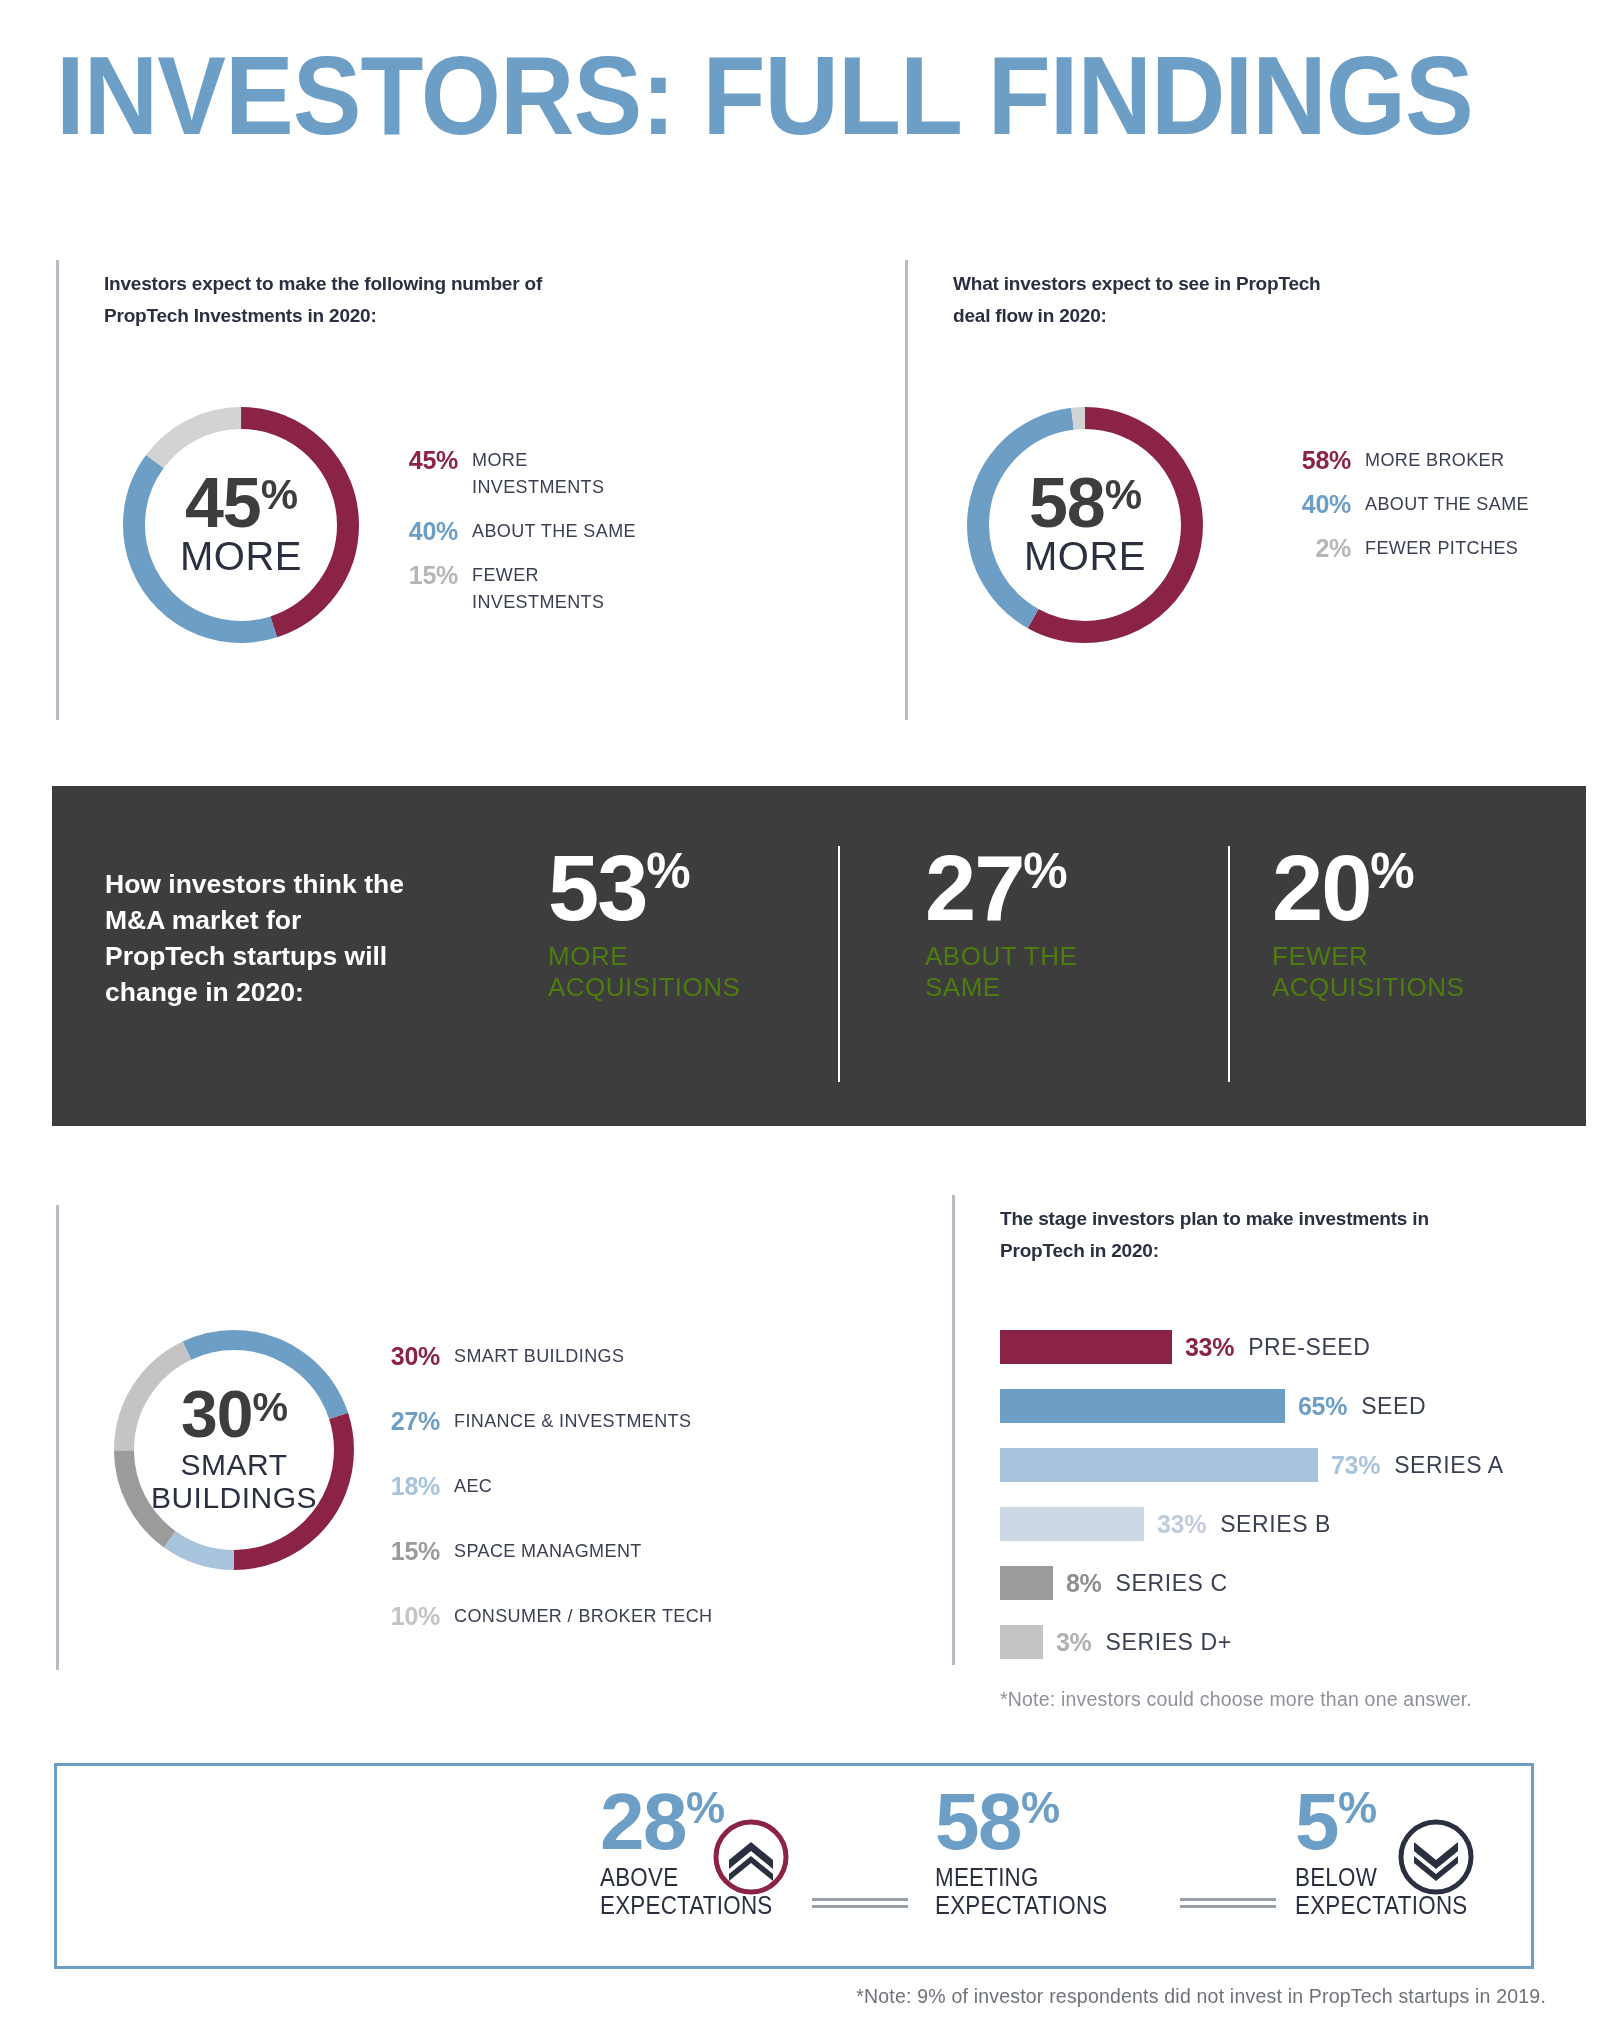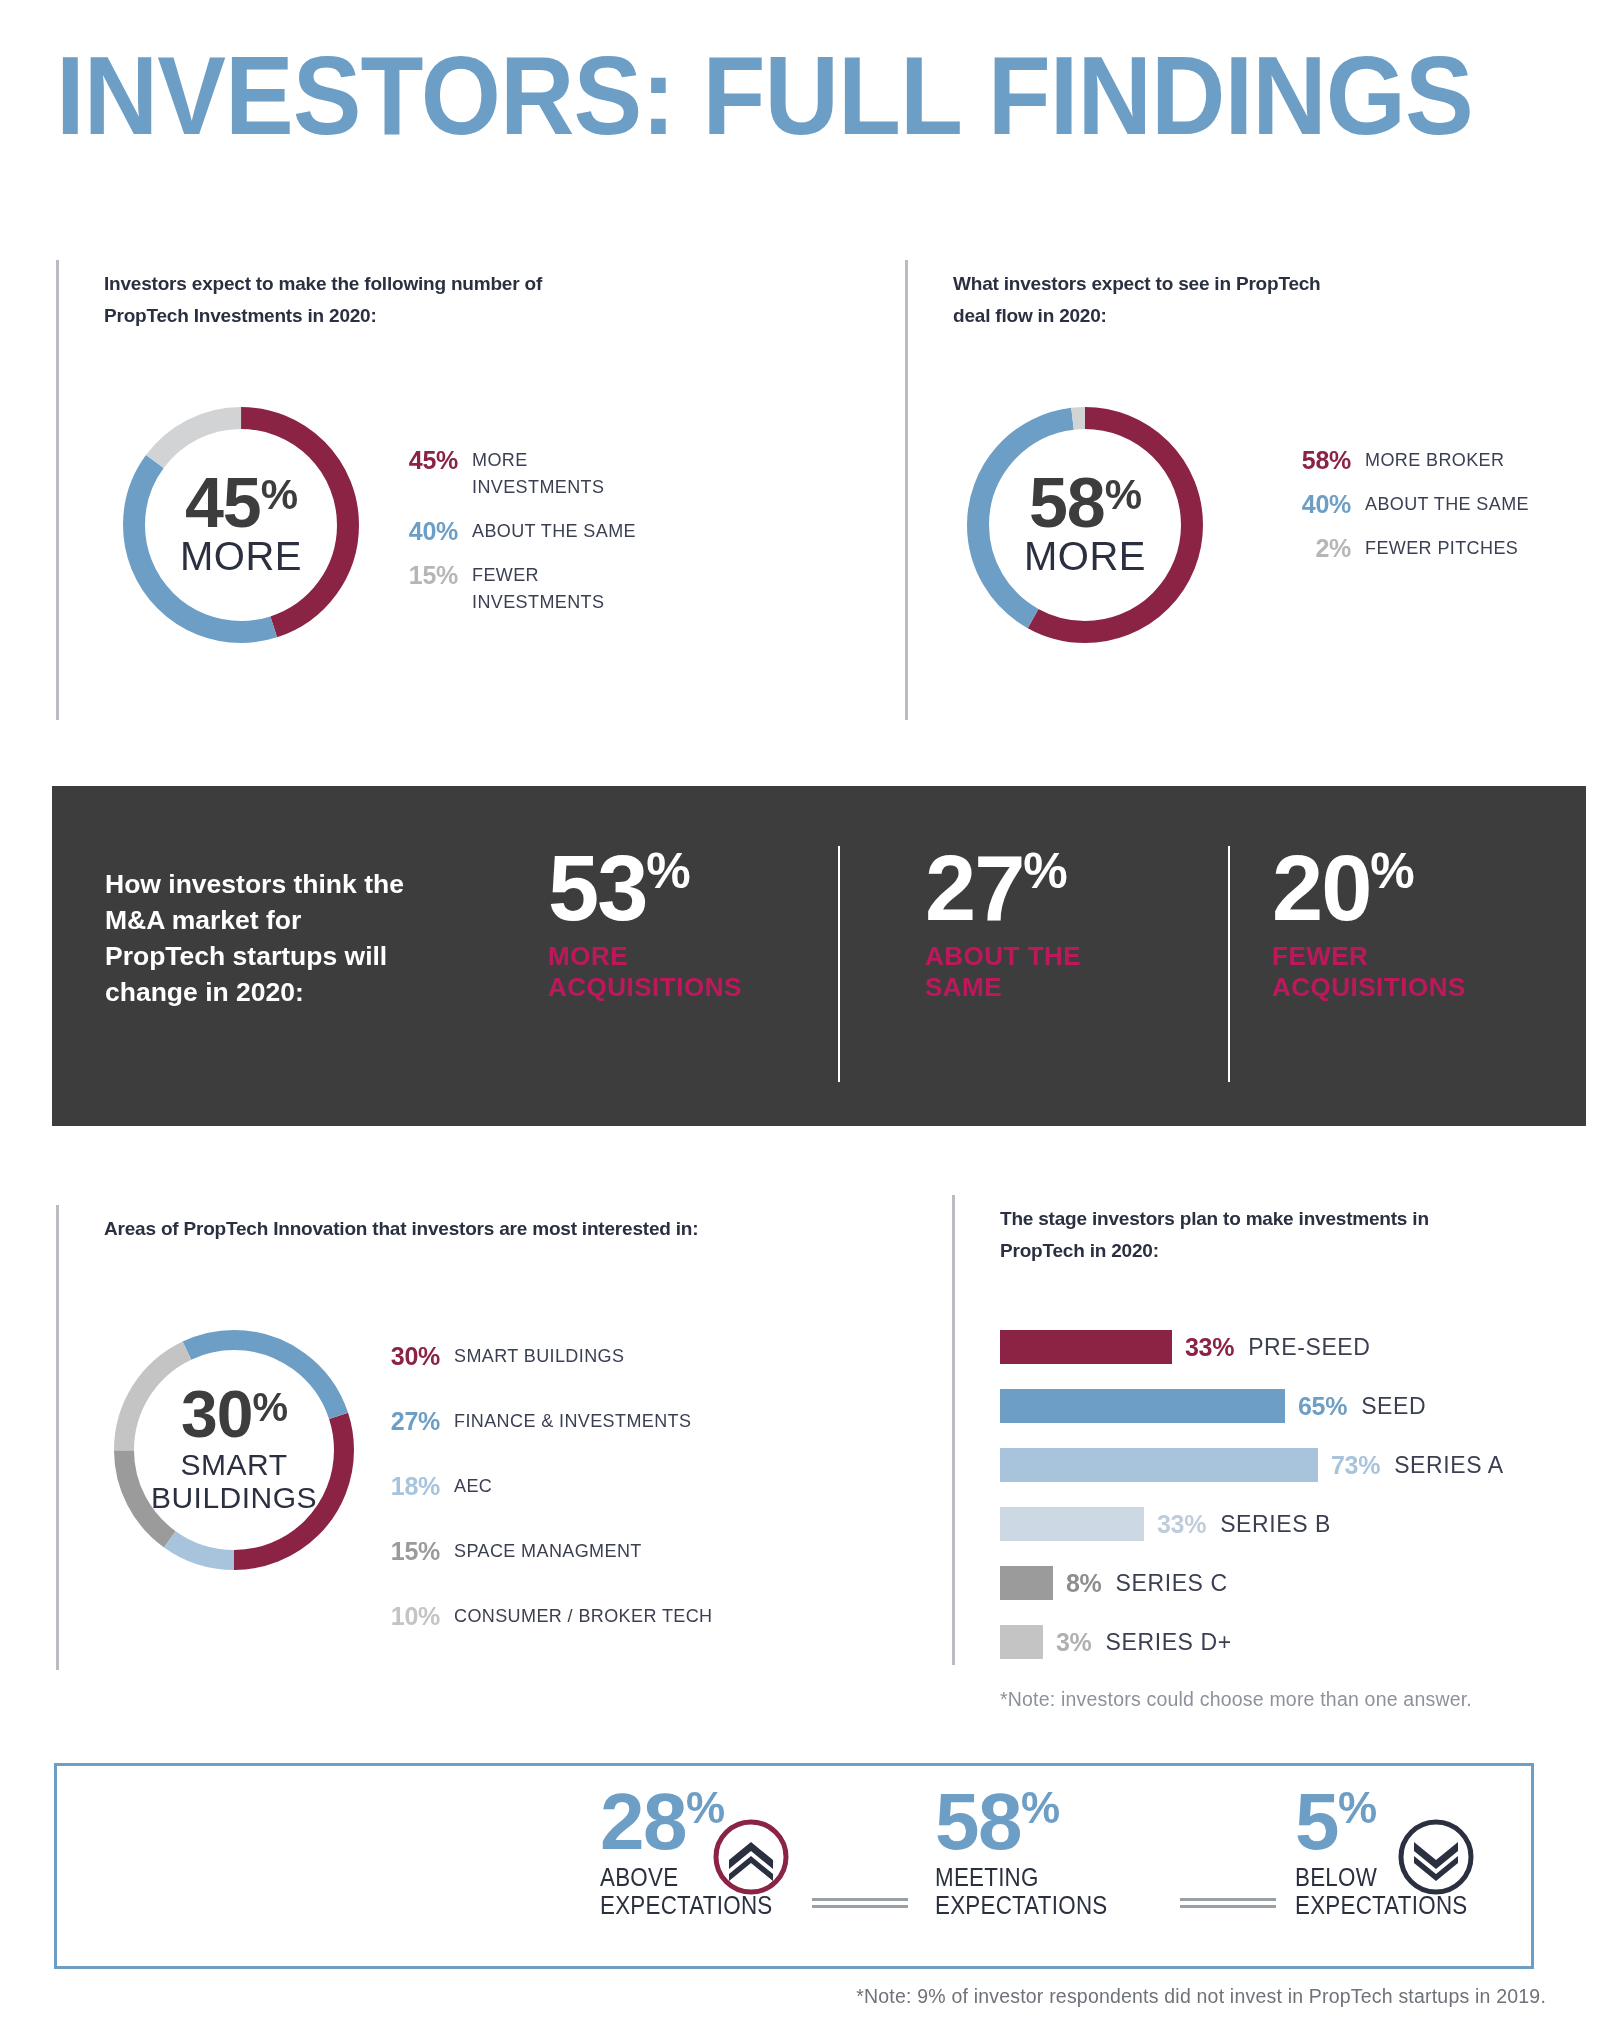--- a/index.html
+++ b/index.html
@@ -66,21 +66,21 @@
     position:absolute;font-size:26.5px;line-height:36px;font-weight:700;color:#fff;
   }
   .band-stat{position:absolute;}
   .band-num{
     font-family:"Liberation Sans Narrow","Liberation Sans",sans-serif;
     font-weight:700;font-size:92px;line-height:86px;color:#fff;letter-spacing:-2px;
     display:flex;align-items:flex-start;
   }
   .band-num .pct{font-size:50px;line-height:52px;}
   .band-label{
-    font-size:26px;line-height:31px;color:#be185d;font-weight:700;letter-spacing:0.5px;
+    font-size:26px;line-height:31px;color:#4d7c0f;font-weight:400;letter-spacing:0.5px;
     margin-top:10px;
   }
   .band-div{position:absolute;width:2px;background:#ffffff;}
 
   
   .bar-row{position:absolute;display:flex;align-items:center;height:34px;}
   .bar{height:34px;}
   .bar-pct{
     font-family:"Liberation Sans Narrow","Liberation Sans",sans-serif;
     font-weight:700;font-size:25px;line-height:34px;margin-left:13px;letter-spacing:-0.3px;text-align:right;
@@ -219,21 +219,20 @@
 
   <div class="band-stat" style="left:1272px;top:845px;">
     <div class="band-num">
       <span>20</span>
         <span class="pct">%</span>
     </div>
     <div class="band-label" style="width:250px;">FEWER ACQUISITIONS</div>
   </div>
 
   <div class="vrule" style="left:56px;top:1205px;height:465px;"></div>
-  <div class="panel-head" style="position:absolute;left:104px;top:1213px;width:620px;">Areas of PropTech Innovation that investors are most interested in:</div>
 
   <div class="donut-wrap" style="left:104px;top:1320px;width:260px;height:260px;">
     <svg width="260" height="260" viewBox="0 0 260 260">
 
       <g transform="rotate(-90 130 130) scale(-1,1) translate(-260,0)">
         <circle cx="130" cy="130" r="110" fill="none" stroke="#8b2345" stroke-width="20" stroke-dasharray="207.3 483.9" stroke-dashoffset="0"></circle>
         <circle cx="130" cy="130" r="110" fill="none" stroke="#6d9ec6" stroke-width="20" stroke-dasharray="186.6 504.6" stroke-dashoffset="-207.3"></circle>
         <circle cx="130" cy="130" r="110" fill="none" stroke="#c4c4c4" stroke-width="20" stroke-dasharray="124.4 566.8" stroke-dashoffset="-393.9"></circle>
         <circle cx="130" cy="130" r="110" fill="none" stroke="#9b9b9b" stroke-width="20" stroke-dasharray="103.7 587.5" stroke-dashoffset="-518.3"></circle>
         <circle cx="130" cy="130" r="110" fill="none" stroke="#a8c4dc" stroke-width="20" stroke-dasharray="69.1 622.1" stroke-dashoffset="-622.0"></circle>

